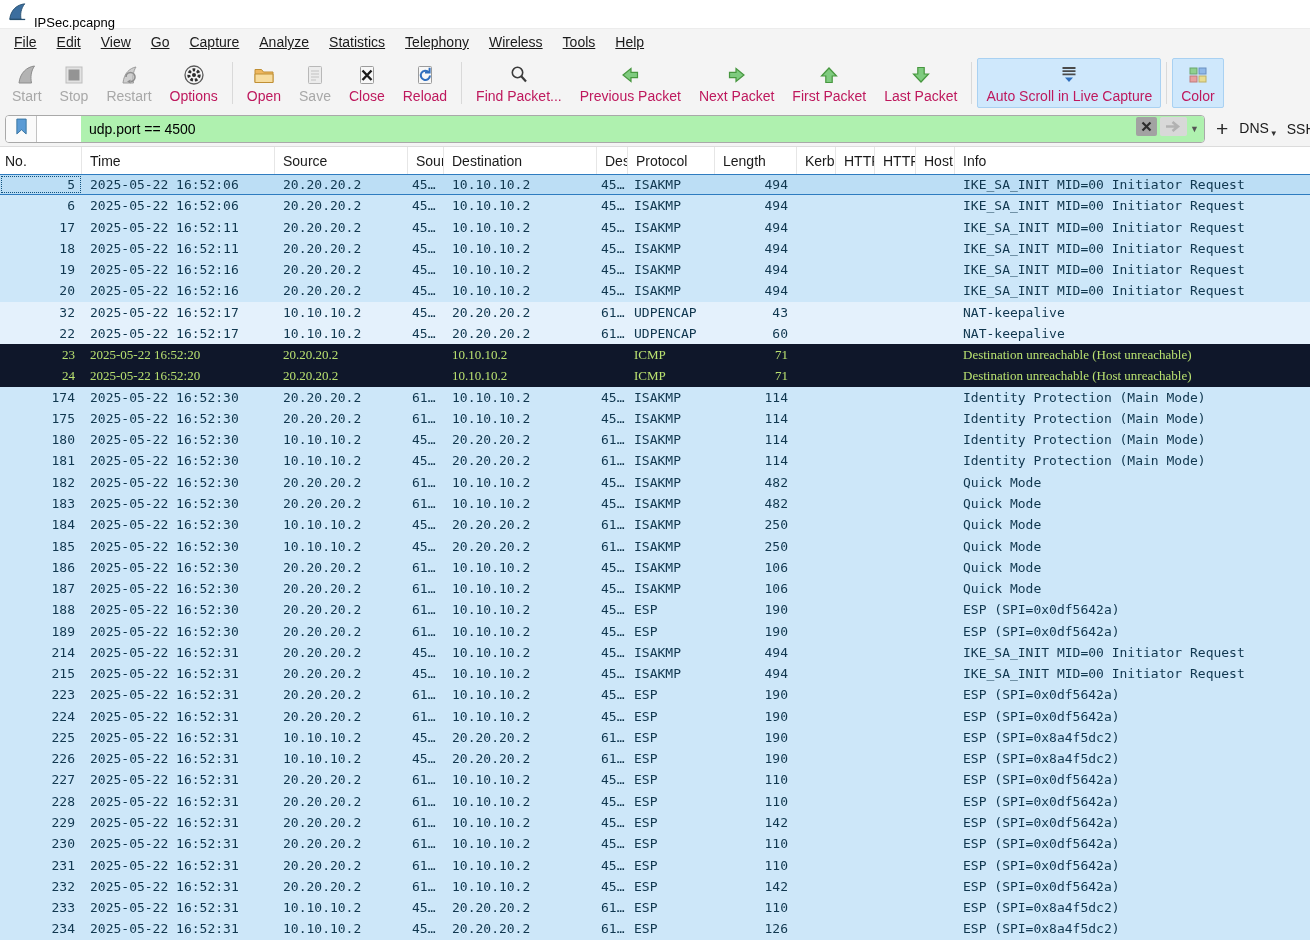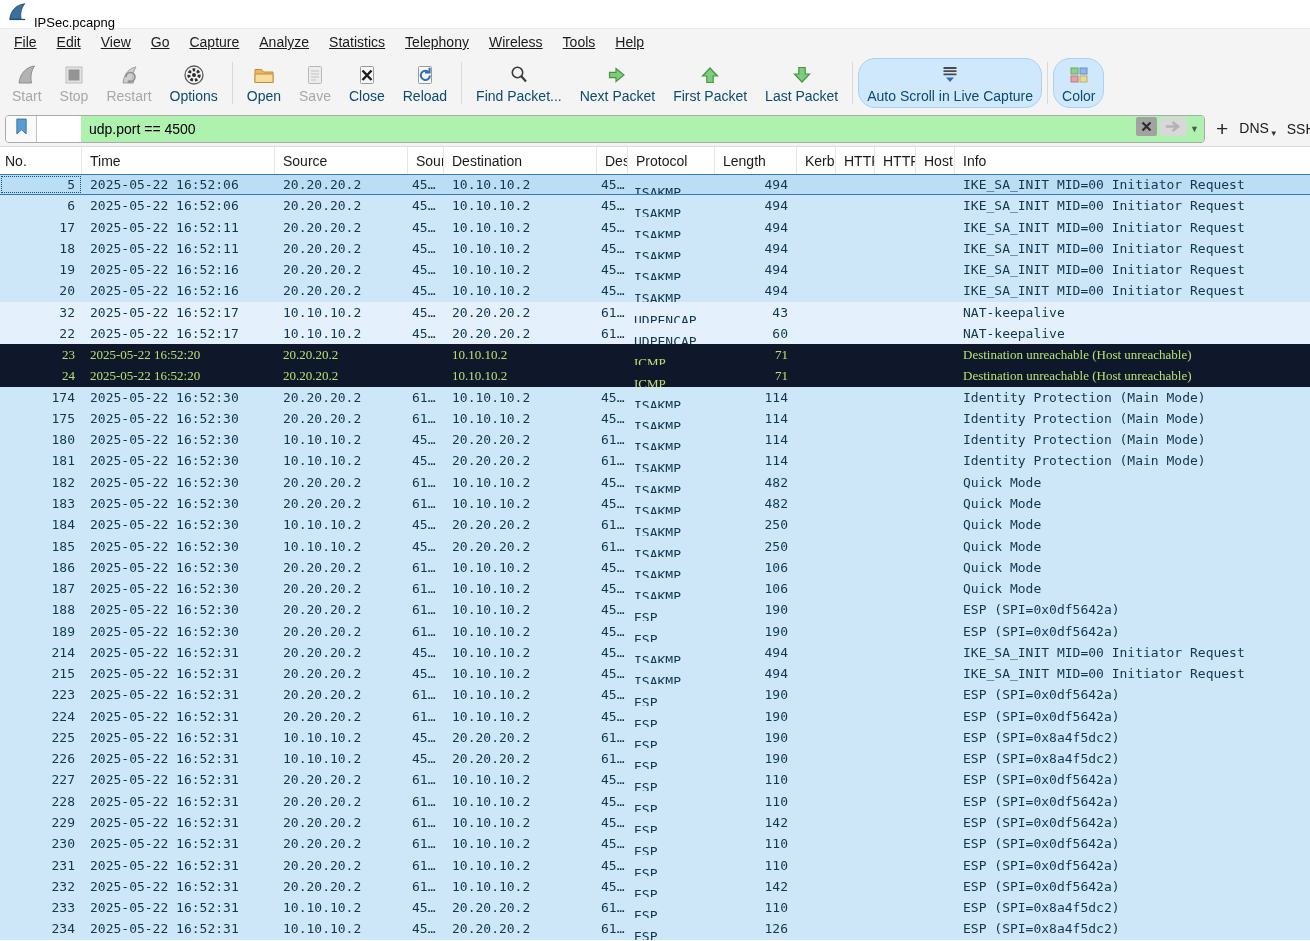--- a/index.html
+++ b/index.html
@@ -11,23 +11,23 @@
   
   .titlebar { height:28px; background:#ffffff; display:flex; align-items:center; padding-left:7px; gap:7px; }
   .title-text { font-size:13px; color:#000;margin-top:16px; }
   
   .menubar { height:27px; background:#f4f4f4; display:flex; align-items:center; padding-left:4px; border-top:1px solid #ececec; }
   .menu-item { padding:4px 10px; font-size:14px; color:#1a1a1a; cursor:default;text-decoration:underline; }
   
   .toolbar { height:56px; background:#f4f4f4; display:flex; align-items:center; padding:0 3px; white-space:nowrap; overflow:hidden;text-align:center; }
   .tb-btn { display:flex; flex-direction:column; align-items:center; justify-content:center; height:50px; padding:2px 8px; border:1px solid transparent; border-radius:2px; flex:0 0 auto; }
   .tb-btn .ico { height:26px; display:flex; align-items:center; justify-content:center; }
-  .tb-btn .lbl { font-size:14px; line-height:17px; color:#0c4a6e; }
+  .tb-btn .lbl { font-size:14px; line-height:17px; color:#be185d; }
   .tb-btn.disabled .lbl { color:#a8a8a8; }
-  .tb-btn.active { background:#cfe8fc; border-color:#a9d1f2;border-radius:17px; }
+  .tb-btn.active { background:#cfe8fc; border-color:#a9d1f2; }
   .tb-sep { width:1px; height:42px; background:#d9d9d9; margin:0 5px; flex:0 0 auto; }
   
   .filterbar { height:36px; background:#f4f4f4; display:flex; align-items:center; padding:0 5px; gap:9px; border-bottom:1px solid #dcdcdc; }
   .filter-control { width:1200px; height:28px; border:1px solid #a9a9a9; border-radius:4px; background:#fff; display:flex; align-items:stretch; overflow:hidden; flex:0 0 auto; }
   .bookmark-btn { width:31px; display:flex; align-items:center; justify-content:center; background:#fafafa; border-right:1px solid #c3c3c3; }
   .filter-input { flex:1; display:flex; align-items:center; padding-left:8px; font-size:14px; color:#000;margin-left:44px; }
   .fb-group { display:flex; align-items:center; gap:3px; padding:0 5px; }
   .caret { font-size:9px; color:#555; }
   .plus-btn { font-size:21px; color:#2a2a2a; line-height:20px; padding:0 2px; }
   .shortcut { font-size:14px; color:#1a1a1a; }
@@ -46,21 +46,21 @@
   .t-icmp     { background:#0f172a; color:#b9e170;font-family:Liberation Serif, serif; }
   .t-selected { background:#bcdef5; border-top:1px solid #2e7cc0; border-bottom:1px solid #2e7cc0; }
   .t-selected > div { line-height:19px; }
   .t-selected .c-no { outline:1px dotted #10537f; outline-offset:-2px; }
   .c-no    { text-align:right; padding-right:7px; }
   .c-time  { padding-left:8px; }
   .c-src   { padding-left:8px; }
   .c-sport { padding-left:4px; }
   .c-dst   { padding-left:8px; }
   .c-dport { padding-left:4px; }
-  .c-proto { padding-left:6px;margin-top:8px; }
+  .c-proto { padding-left:6px; }
   .c-len   { text-align:right; padding-right:9px; }
   .c-info  { padding-left:8px; }
 </style>
 </head>
 <body>
 
 <div class="titlebar">
   <span>
     <svg width="20" height="20" viewBox="0 0 22 22">
         <path d="M3 19 C4.2 8.5 11 3 19.5 2 C15.5 7 14.3 13 15.5 19 Z" fill="#3c6e9e" stroke="#27506f" stroke-width="1"></path>
@@ -166,20 +166,28 @@
         <svg width="22" height="22" viewBox="0 0 22 22">
           <circle cx="9.5" cy="8.5" r="5.2" fill="none" stroke="#3a3a3a" stroke-width="1.6"></circle>
           <path d="M13.3 12.3 L18 17.5" stroke="#3a3a3a" stroke-width="2.2"></path>
         </svg>
       </span>
       <span class="lbl">Find Packet...</span>
     </div>
     <div class="tb-btn">
       <span class="ico">
         <svg width="22" height="20" viewBox="0 0 22 20">
+          <path d="M12 3.5 L4 10 L12 16.5 V12.6 H18.5 V7.4 H12 Z" fill="#7fcb7f" stroke="#47973f" stroke-width="1.2"></path>
+        </svg>
+      </span>
+      <span class="lbl">Previous Packet</span>
+    </div>
+    <div class="tb-btn">
+      <span class="ico">
+        <svg width="22" height="20" viewBox="0 0 22 20">
           <path d="M10 3.5 L18 10 L10 16.5 V12.6 H3.5 V7.4 H10 Z" fill="#7fcb7f" stroke="#47973f" stroke-width="1.2"></path>
         </svg>
       </span>
       <span class="lbl">Next Packet</span>
     </div>
     <div class="tb-btn">
       <span class="ico">
         <svg width="22" height="20" viewBox="0 0 22 20">
           <path d="M3.5 11 L11 3 L18.5 11 H14.2 V17.5 H7.8 V11 Z" fill="#7fcb7f" stroke="#47973f" stroke-width="1.2"></path>
         </svg>

